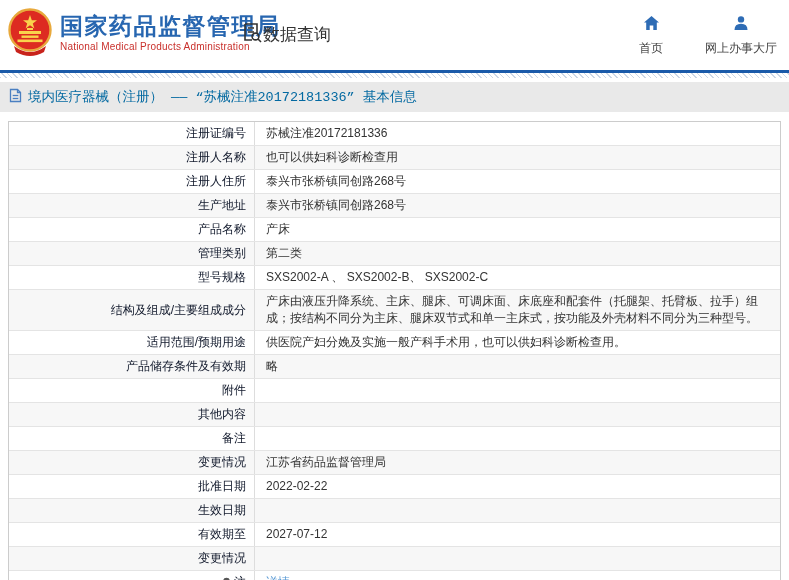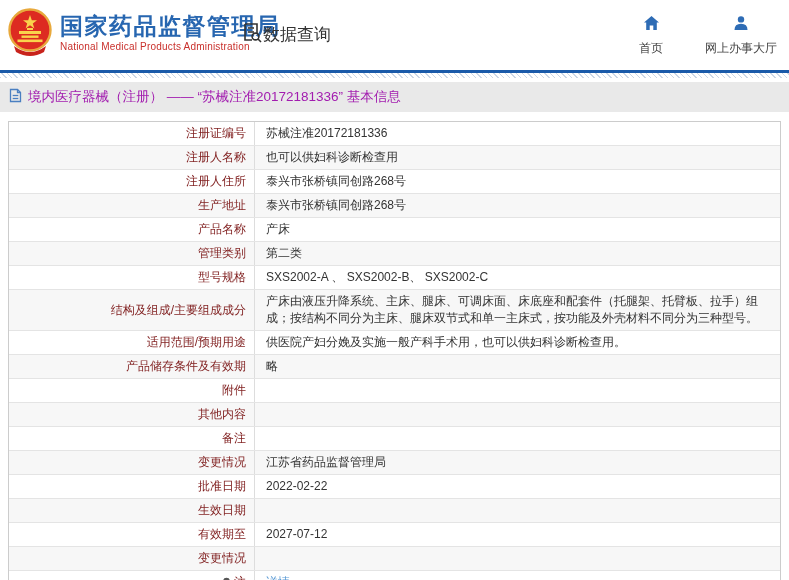--- a/index.html
+++ b/index.html
@@ -17,28 +17,28 @@
   .data-query{position:absolute;left:241px;top:21px;display:flex;align-items:center;gap:0;cursor:pointer;}
   .data-query-label{font-size:17px;color:#333;}
   .hnav{position:absolute;right:12px;top:15px;display:flex;gap:42px;}
   .hnav-item{display:flex;flex-direction:column;align-items:center;cursor:pointer;}
   .hnav-item .lbl{font-size:12px;color:#444;margin-top:5px;white-space:nowrap;}
   
   .divider{height:3px;background:#1a5aa9;}
   .divider-hatch{height:5px;background:repeating-linear-gradient(45deg,#ccd7e6 0 1px,rgba(255,255,255,0) 1px 4px);}
   
   .crumbbar{margin-top:4px;height:30px;background:#e9e9e9;display:flex;align-items:center;padding:0 9px;gap:6px;}
-  .crumb-title{font-size:13.5px;color:#a21caf;}
+  .crumb-title{font-size:13.5px;color:#0369a1;font-family:Liberation Mono, monospace;}
   
   .dtable{margin:9px 8px 0 8px;border:1px solid #ccc;font-size:12px;}
   .trow{display:flex;align-items:stretch;border-bottom:1px solid #e4e4e4;background:#fff;min-height:23px;}
   .trow:last-child{border-bottom:none;}
   .trow.alt{background:#f7f7f7;}
   .cell{display:flex;align-items:center;padding:3px 8px;line-height:17px;}
-  .cell.label{width:229px;justify-content:flex-end;text-align:right;color:#7f1d1d;gap:3px;flex:none;}
+  .cell.label{width:229px;justify-content:flex-end;text-align:right;color:#0f172a;gap:3px;flex:none;}
   .cell.value{flex:1;border-left:1px solid #ddd;color:#333;padding-left:11px;}
   .cell.value a{color:#5b9bd5;text-decoration:none;cursor:pointer;}
   .bulb{display:inline-flex;align-items:center;}
 </style>
 </head>
 <body>
 
 <div class="header">
   <span class="emblem">
     <svg width="44" height="52" viewBox="0 0 44 52">

